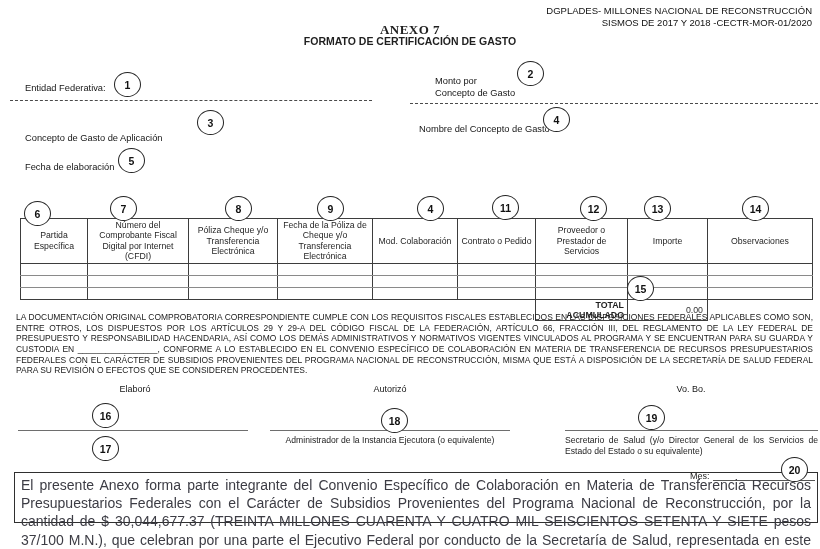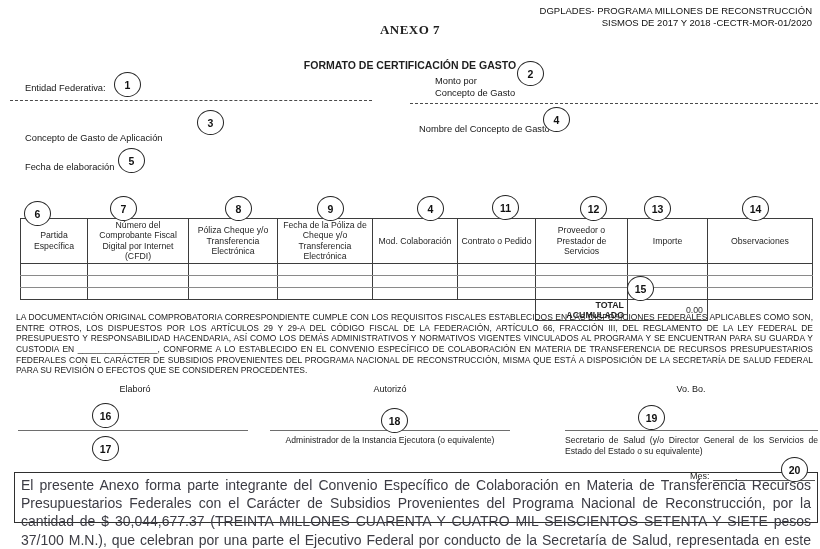--- a/index.html
+++ b/index.html
@@ -13,21 +13,21 @@
     color: #1f1f1f;
     overflow: hidden;
     margin: 0 auto;
   }
   .abs { position: absolute; }
 
   
   .org-block { top: 5px; right: 8px; text-align: right; font-size: 9.5px; line-height: 1.28; color: #111; }
   .doc-title { top: 22px; left: 0; width: 820px; text-align: center;
     font-family: "Liberation Serif", serif; font-weight: bold; font-size: 13px; letter-spacing: .5px; }
-  .doc-subtitle { top: 59px; left: 0; width: 820px; text-align: center;
+  .doc-subtitle { top: 35px; left: 0; width: 820px; text-align: center;
     font-weight: bold; font-size: 10.5px; }
 
   
   .field-label { font-size: 9.3px; color: #161616; }
   .dashes { border-top: 1px dashed #4a4a4a; height: 0; }
   .sig-line { border-top: 1.4px solid #6e6e6e; height: 0; }
 
   
   table.grid { position: absolute; left: 20px; top: 218px; width: 792px;
     border-collapse: collapse; table-layout: fixed; }
@@ -75,21 +75,21 @@
   .mes-wrap { left: 690px; top: 470px; width: 125px; display: flex; align-items: flex-end; }
   .mes-label { font-size: 9px; margin-right: 3px; }
   .mes-line { flex: 1; border-bottom: 1.2px solid #555; height: 11px; }
 </style>
 </head>
 <body>
 
 <div class="page">
 
   <div class="abs org-block">
-    <div>DGPLADES- PROGRAMA MILLONES DE RECONSTRUCCIÓN</div>
+    <div>DGPLADES- MILLONES NACIONAL DE RECONSTRUCCIÓN</div>
     <div>SISMOS DE 2017 Y 2018 -CECTR-MOR-01/2020</div>
   </div>
 
   <div class="abs doc-title">ANEXO 7</div>
   <div class="abs doc-subtitle">FORMATO DE CERTIFICACIÓN DE GASTO</div>
 
   <div class="abs field-label" style="left:25px; top:83px;">Entidad Federativa:</div>
   <div class="abs dashes" style="left:10px; top:100px; width:362px;"></div>
 
   <div class="abs field-label" style="left:435px; top:76px; line-height:1.25;">

